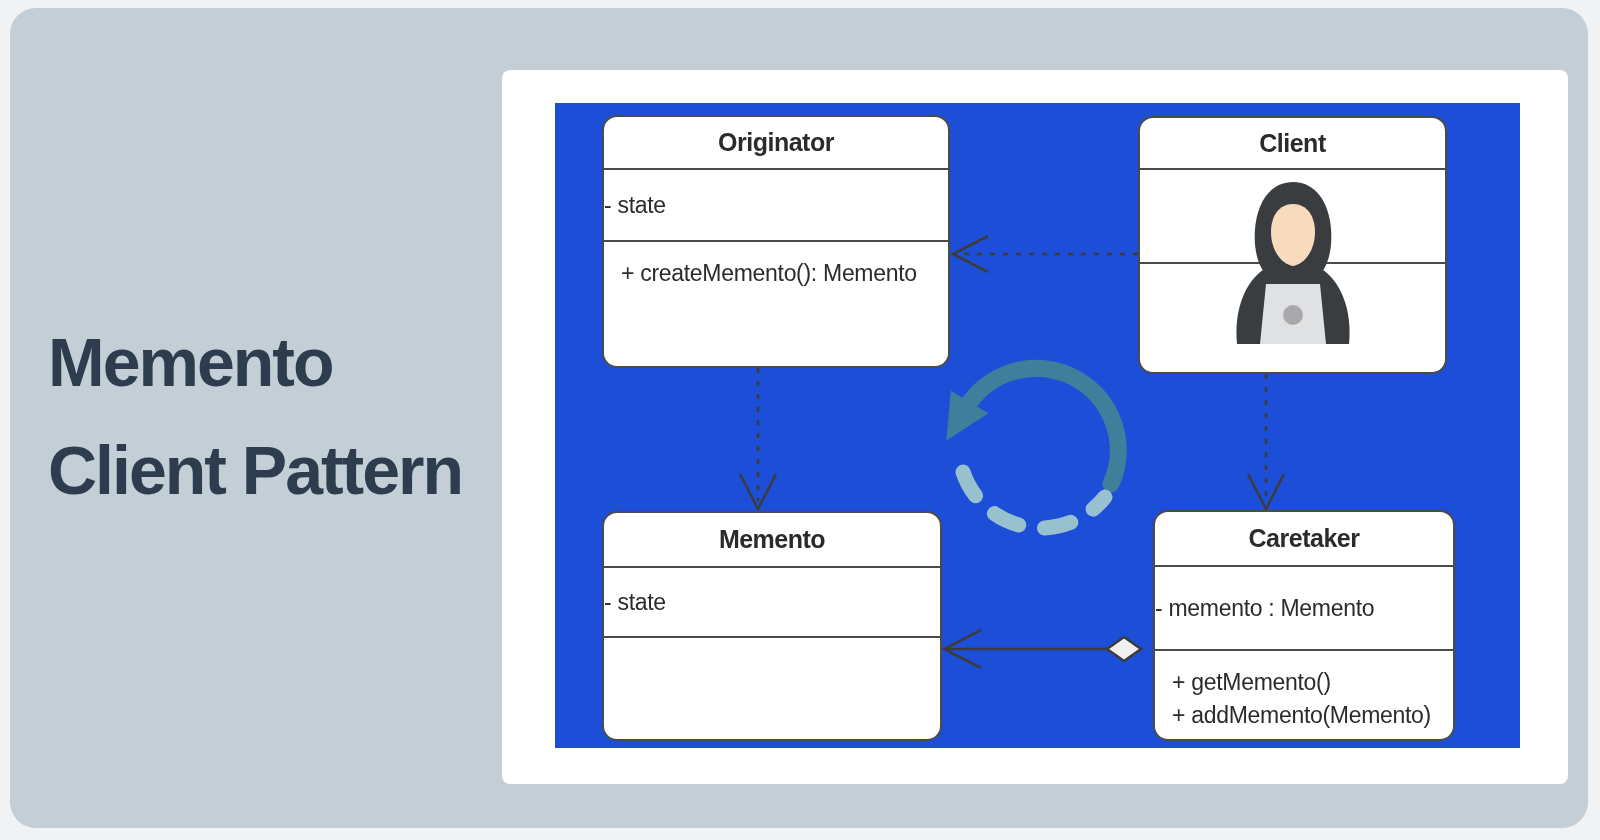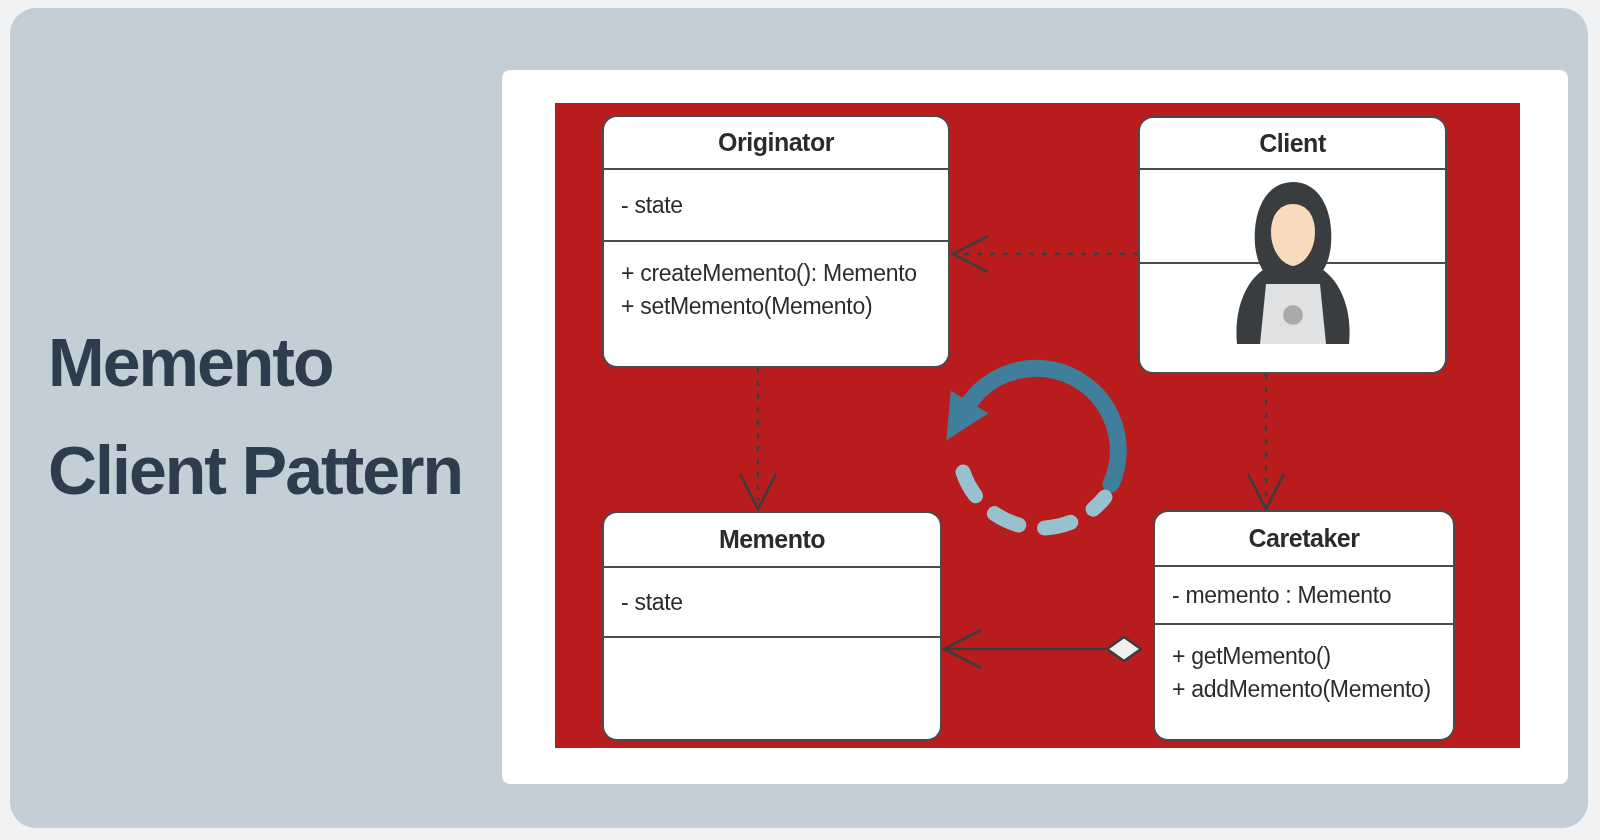--- a/index.html
+++ b/index.html
@@ -36,21 +36,21 @@
     left: 492px; top: 62px;
     width: 1066px; height: 714px;
     background: #ffffff;
     border-radius: 8px;
   }
 
   .diagram {
     position: absolute;
     left: 53px; top: 33px;
     width: 965px; height: 645px;
-    background: #b91c1c;
+    background: #1d4ed8;
   }
 
   .connectors {
     position: absolute; inset: 0;
     width: 965px; height: 645px;
   }
 
   .uml-class {
     position: absolute;
     background: #ffffff;
@@ -68,21 +68,21 @@
     letter-spacing: -0.5px;
     border-bottom: 2.5px solid #4b4b4b;
     flex: 0 0 auto;
     box-sizing: border-box;
   }
   .uml-attrs {
     border-bottom: 2.5px solid #4b4b4b;
     flex: 0 0 auto;
     box-sizing: border-box;
     display: flex; align-items: center;
-    padding-left: 17px;
+    padding-left: 0;
     font-size: 23px;
     letter-spacing: -0.3px;
   }
   .uml-methods {
     flex: 1 1 auto;
     padding: 15px 8px 18px 17px;
     font-size: 23px;
     letter-spacing: -0.3px;
     line-height: 33px;
   }
@@ -94,21 +94,21 @@
   .c-client { left: 583px; top: 13px;  width: 309px; height: 258px; gap: 24px; }
   .c-client .uml-title { height: 52px; }
   .c-client .uml-attrs { height: 70px; }
 
   .c-memento { left: 47px;  top: 408px; width: 340px; height: 230px; }
   .c-memento .uml-title { height: 55px; }
   .c-memento .uml-attrs { height: 70px; }
 
   .c-caretaker { left: 586px; top: 407px; width: 302px; height: 231px; margin-left: 12px; }
   .c-caretaker .uml-title { height: 55px; }
-  .c-caretaker .uml-attrs { height: 58px; }
+  .c-caretaker .uml-attrs { height: 84px; }
 
   .client-icon {
     position: absolute;
     left: 50%; top: 60px;
     transform: translateX(-50%);
     width: 136px; height: 166px;
     z-index: 2;
   }
 </style>
 </head>
@@ -159,21 +159,20 @@
           </g>
         </svg>
 
         <div class="uml-class c-originator">
           <div class="uml-title">Originator</div>
           <div class="uml-attrs">
             <div>- state</div>
           </div>
           <div class="uml-methods">
             <div>+ createMemento(): Memento</div>
-            <div>+ setMemento(Memento)</div>
           </div>
         </div>
 
         <div class="uml-class c-client">
           <div class="uml-title">Client</div>
           <div class="uml-attrs"></div>
           <div class="uml-methods"></div>
           <svg class="client-icon" viewBox="0 0 136 166" xmlns="http://www.w3.org/2000/svg">
             <path d="M12,166 C8,124 26,96 45,88 L91,88 C110,96 128,124 124,166 Z" fill="#3a3d40"></path>
             <path d="M68,4 C45,4 32,25 30,51 C28,77 36,93 44,99 L92,99 C100,93 108,77 106,51 C104,25 91,4 68,4 Z" fill="#3a3d40"></path>

